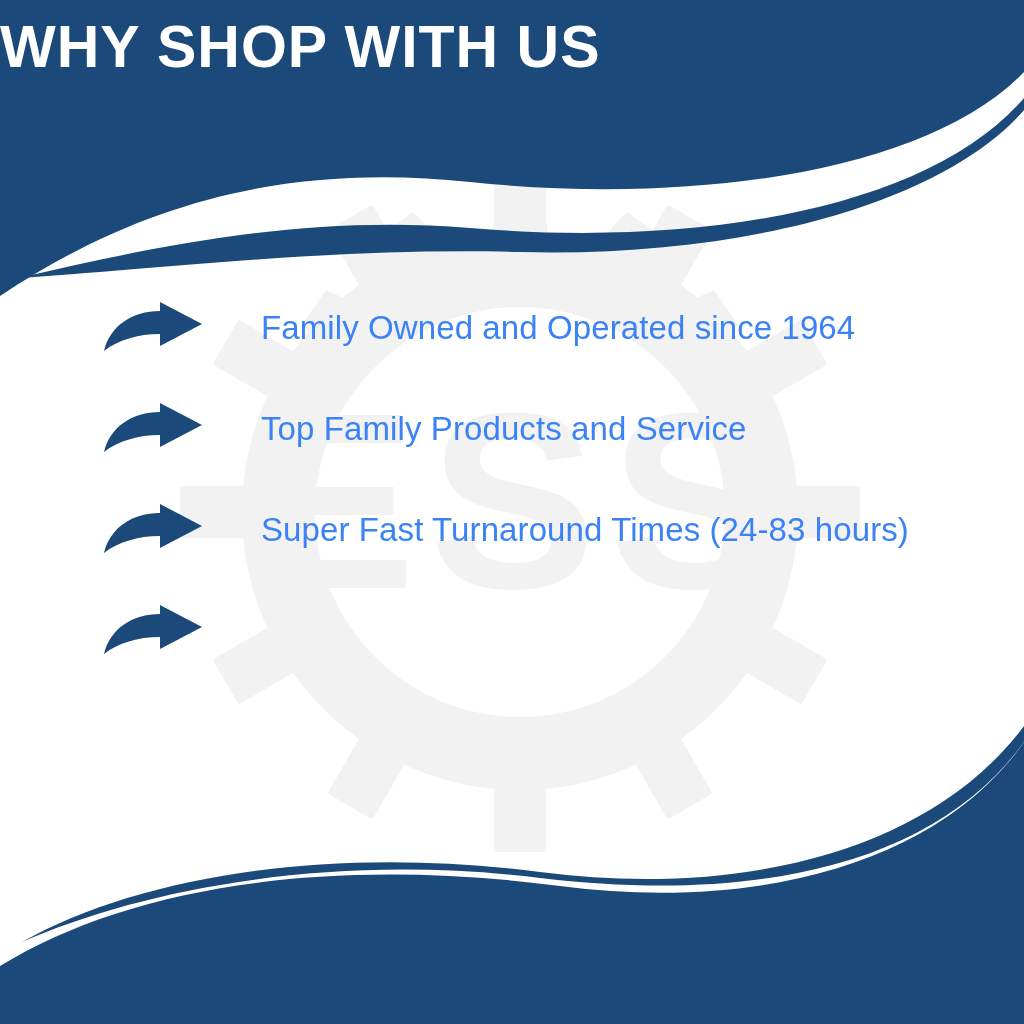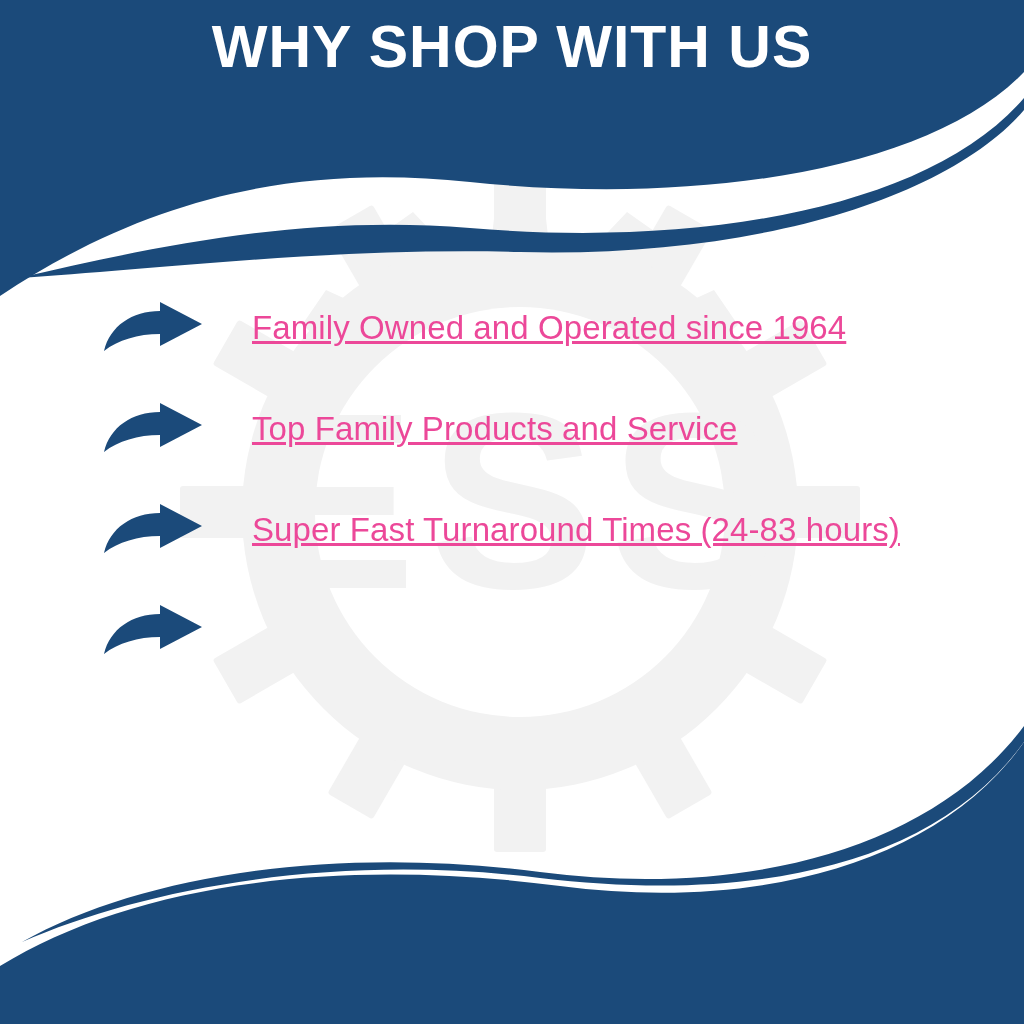--- a/index.html
+++ b/index.html
@@ -22,21 +22,21 @@
     top: 0;
     left: 0;
     width: 1024px;
     height: 1024px;
   }
   #title {
     position: absolute;
     top: 12px;
     left: 0;
     width: 1024px;
-    text-align: center;
+    text-align: left;
     color: #ffffff;
     font-size: 59px;
     font-weight: bold;
     letter-spacing: 1px;
     line-height: 70px;
     font-family: "Liberation Sans", sans-serif;
     z-index: 5;
     white-space: nowrap;
   }
   #bullets {
@@ -59,31 +59,30 @@
     width: 98px;
     height: 52px;
   }
   .arrow-wrap svg {
     display: block;
     width: 98px;
     height: 52px;
   }
   .bullet-text {
     position: absolute;
-    left: 252px;
+    left: 261px;
     top: 8px;
     height: 52px;
     line-height: 52px;
-    color: #ec4899;
+    color: #3b82f6;
     font-size: 33px;
     font-weight: 500;
     letter-spacing: 0.1px;
     white-space: nowrap;
     font-family: "Liberation Sans", sans-serif;
-    text-decoration: underline;
   }
 </style>
 </head>
 <body>
 
 <div id="poster">
 
   <svg id="bg-svg" viewBox="0 0 1024 1024" xmlns="http://www.w3.org/2000/svg">
 
     <g fill="#f2f2f2">

